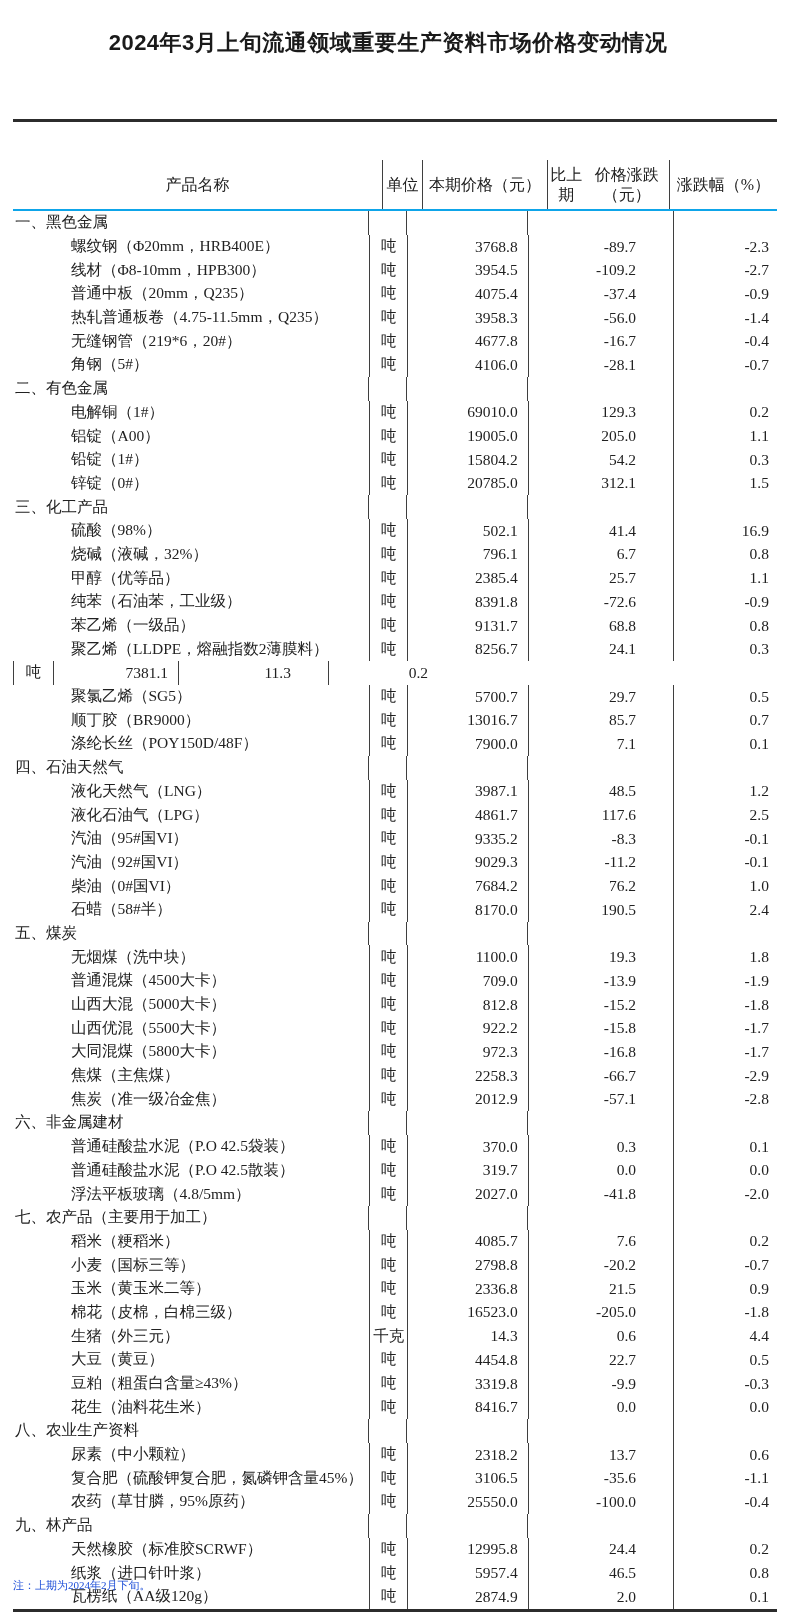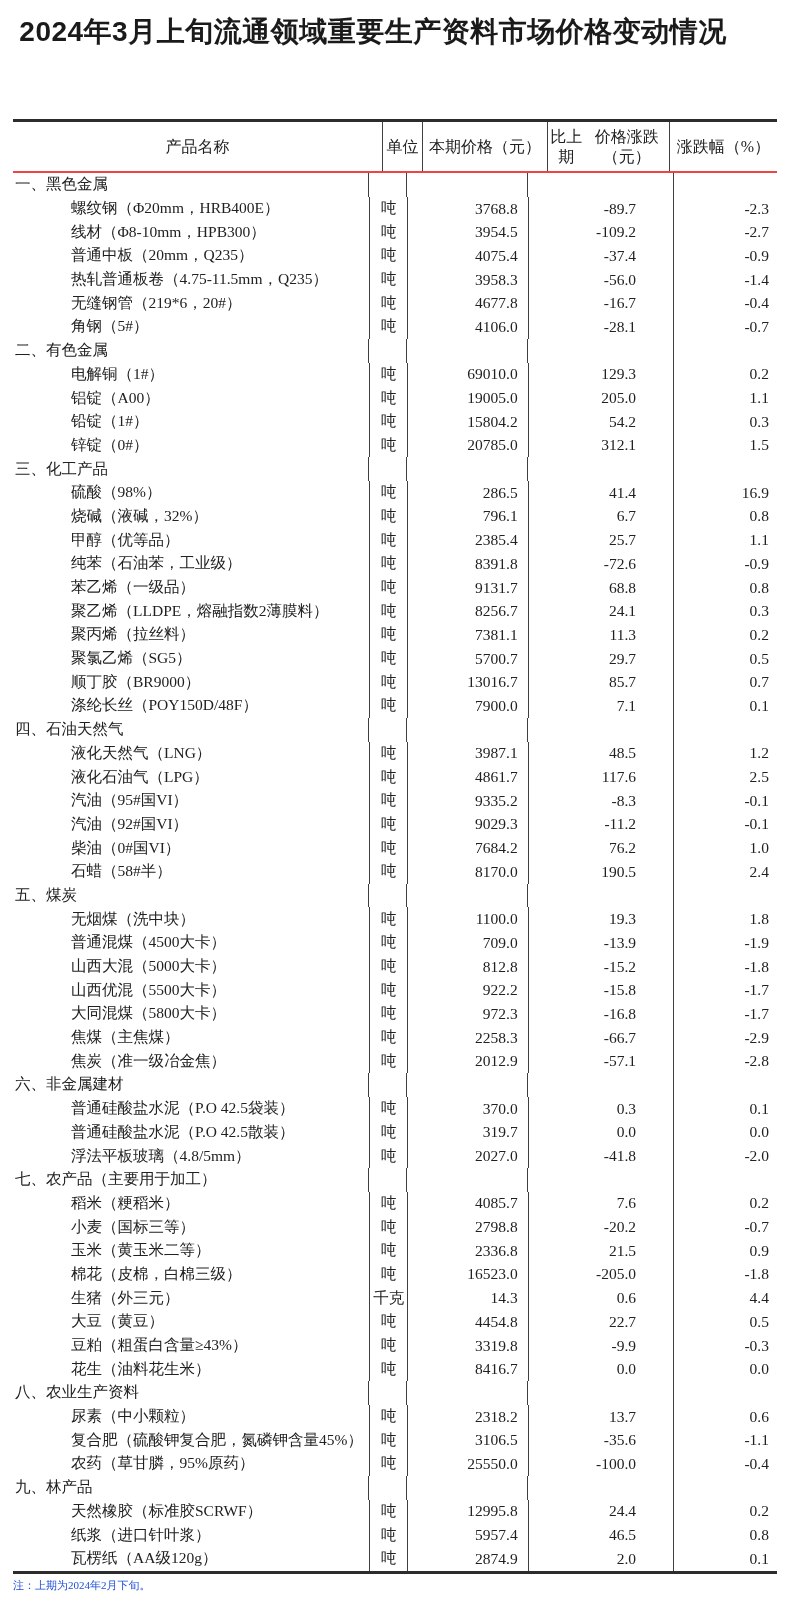--- a/index.html
+++ b/index.html
@@ -2,30 +2,30 @@
 <html><head>
 <meta charset="utf-8">
 <style>
   html,body { margin:0; padding:0; }
   body {
     width:790px; height:1612px; position:relative;
     background:#ffffff; color:#212121;
     font-family:"Liberation Serif","DejaVu Serif",serif;
   }
   .title {
-    position:absolute; top:13px; left:0; width:746px; margin:0;
-    text-align:center; font-size:28px; font-weight:bold; color:#1a1a1a;
+    position:absolute; top:13px; left:0; width:746px; margin:15px;
+    text-align:center; font-size:22px; font-weight:bold; color:#1a1a1a;
     font-family:"Liberation Sans","DejaVu Sans",sans-serif;
     letter-spacing:0.5px;
   }
   .price-table {
     position:absolute; top:119px; left:13px; width:764px;
     border-top:3px solid #2c2c2c; border-bottom:3px solid #2c2c2c;
   }
-  .thead { display:flex; height:49px; border-bottom:2px solid #ef4444; }
+  .thead { display:flex; height:49px; border-bottom:2px solid #0ea5e9;margin-top:38px; }
   .cell { box-sizing:border-box; overflow:hidden; }
   .c1 { width:369px; }
   .c2 { width:40px;  }
   .c3 { width:125px; }
   .c4 { width:122px; }
   .c5 { width:108px; }
   .c2,.c3,.c4,.c5 { border-left:1px solid #3f3f3f; }
   .hcell {
     display:flex; align-items:center; justify-content:center;
     font-size:16px; text-align:center; line-height:1.25;
@@ -162,21 +162,21 @@
     <div class="cell c1 name">三、化工产品</div>
     <div class="cell c2 unit"></div>
     <div class="cell c3 num"></div>
     <div class="cell c4 num"></div>
     <div class="cell c5 num"></div>
   </div>
 
   <div class="row">
     <div class="cell c1 name">硫酸（98%）</div>
     <div class="cell c2 unit">吨</div>
-    <div class="cell c3 num">286.5</div>
+    <div class="cell c3 num">502.1</div>
     <div class="cell c4 num">41.4</div>
     <div class="cell c5 num">16.9</div>
   </div>
 
   <div class="row">
     <div class="cell c1 name">烧碱（液碱，32%）</div>
     <div class="cell c2 unit">吨</div>
     <div class="cell c3 num">796.1</div>
     <div class="cell c4 num">6.7</div>
     <div class="cell c5 num">0.8</div>
@@ -208,21 +208,20 @@
 
   <div class="row">
     <div class="cell c1 name">聚乙烯（LLDPE，熔融指数2薄膜料）</div>
     <div class="cell c2 unit">吨</div>
     <div class="cell c3 num">8256.7</div>
     <div class="cell c4 num">24.1</div>
     <div class="cell c5 num">0.3</div>
   </div>
 
   <div class="row">
-    <div class="cell c1 name">聚丙烯（拉丝料）</div>
     <div class="cell c2 unit">吨</div>
     <div class="cell c3 num">7381.1</div>
     <div class="cell c4 num">11.3</div>
     <div class="cell c5 num">0.2</div>
   </div>
 
   <div class="row">
     <div class="cell c1 name">聚氯乙烯（SG5）</div>
     <div class="cell c2 unit">吨</div>
     <div class="cell c3 num">5700.7</div>

